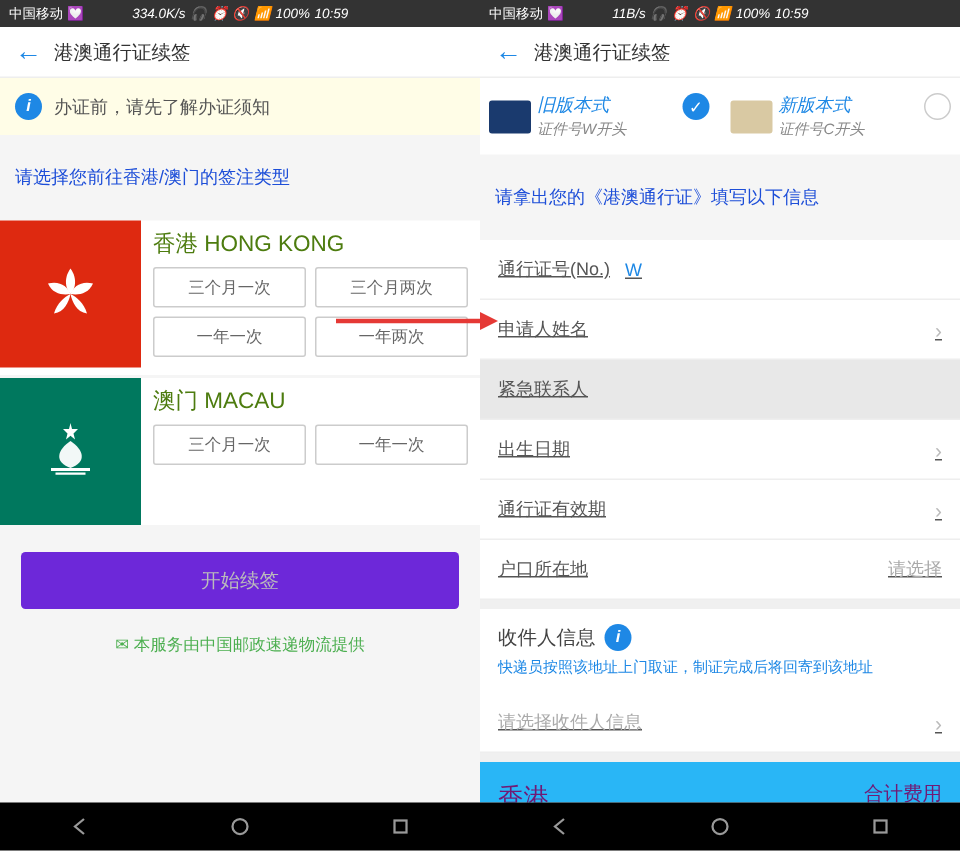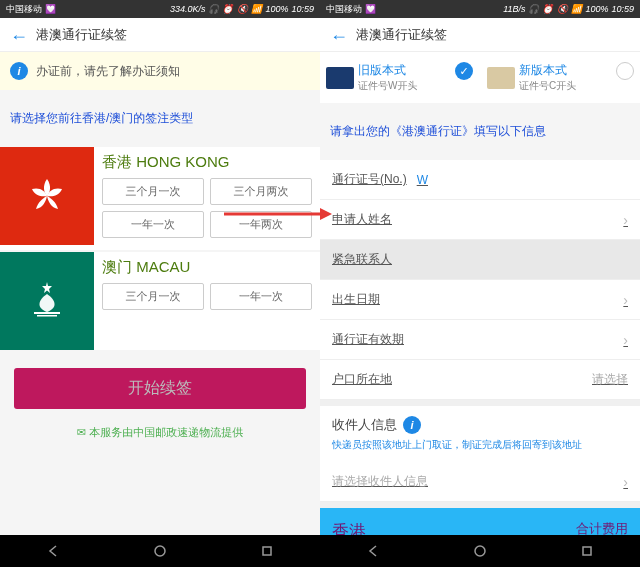--- a/index.html
+++ b/index.html
@@ -1,44 +1,44 @@
 <!DOCTYPE html>
 <html><head>
 <meta charset="utf-8">
 <style>
   * { margin: 0; padding: 0; box-sizing: border-box; font-family: "Microsoft YaHei", sans-serif; }
   body { width: 640px; height: 567px; display: flex; background: #fff; position: relative; }
   .phone { width: 320px; height: 567px; display: flex; flex-direction: column; background: #f5f5f5; position: relative; }
-  .status-bar { height: 18px; background: #333; color: #fff; font-size: 9px; display: flex; align-items: center; justify-content: space-between; padding: 0 6px; }
+  .status-bar { height: 18px; background: #333; color: #fff; font-size: 9px; display: flex; align-items: center; padding: 0 6px; gap: 32px; }
   .status-left { display: flex; align-items: center; gap: 3px; }
   .status-right { display: flex; align-items: center; gap: 3px; font-style: italic; }
   .header { height: 34px; background: #fff; display: flex; align-items: center; padding: 0 10px; border-bottom: 1px solid #eee; }
   .back-arrow { color: #1e88e5; font-size: 18px; margin-right: 8px; }
   .header-title { font-size: 13px; color: #333; }
   .content { flex: 1; overflow: hidden; }
   .notice { background: #fffde7; padding: 10px; display: flex; align-items: center; gap: 8px; font-size: 12px; color: #555; }
   .info-badge { width: 18px; height: 18px; border-radius: 50%; background: #1e88e5; color: #fff; display: flex; align-items: center; justify-content: center; font-size: 11px; font-weight: bold; font-style: italic; }
   .section-label { padding: 20px 10px; font-size: 12px; color: #1d4ed8; }
   .region { display: flex; background: #fff; margin-bottom: 2px; }
   .flag-hk { width: 94px; height: 98px; background: #de2910; display: flex; align-items: center; justify-content: center; }
   .flag-mo { width: 94px; height: 98px; background: #00785e; display: flex; align-items: center; justify-content: center; }
   .region-body { flex: 1; padding: 6px 8px; }
   .region-title { color: #4d7c0f; font-size: 15px; margin-bottom: 6px; }
   .opt-row { display: flex; gap: 6px; margin-bottom: 6px; }
   .opt-btn { flex: 1; padding: 5px 0; font-size: 11px; color: #666; background: #fff; border: 1px solid #ccc; border-radius: 2px; text-align: center; }
-  .start-btn { margin: 18px 14px 10px; padding: 10px; background: #be185d; color: #bbb; text-align: center; font-size: 16px; border-radius: 3px; font-family: Liberation Mono, monospace; }
+  .start-btn { margin: 18px 14px 10px; padding: 10px; background: #6d28d9; color: #bbb; text-align: center; font-size: 13px; border-radius: 3px; font-family: Liberation Mono, monospace; }
   .footer-note { text-align: center; font-size: 11px; color: #4caf50; padding: 6px; }
   .nav-bar { height: 32px; background: #000; display: flex; align-items: center; justify-content: space-around; color: #888; }
   .nav-icon { width: 14px; height: 14px; }
   
   .doc-select { background: #fff; display: flex; padding: 10px 6px; gap: 4px; }
   .doc-opt { flex: 1; display: flex; align-items: center; gap: 4px; }
   .doc-img { width: 28px; height: 22px; background: #1a3a6e; border-radius: 2px; }
   .doc-img.card { background: #d9c9a3; }
-  .doc-txt { display: flex; flex-direction: column; }
+  .doc-txt { display: flex; flex-direction: column; font-style: italic; }
   .doc-txt-main { color: #1e88e5; font-size: 12px; }
   .doc-txt-sub { font-size: 10px; color: #888; }
   .check { width: 18px; height: 18px; border-radius: 50%; background: #1e88e5; color: #fff; display: flex; align-items: center; justify-content: center; font-size: 11px; }
   .check.empty { background: #fff; border: 1px solid #ccc; color: transparent; }
   .form-row { background: #fff; padding: 11px 12px; border-bottom: 1px solid #eee; display: flex; align-items: center; justify-content: space-between; font-size: 12px; color: #555; text-decoration: underline; }
   .form-row.highlight { background: #e8e8e8; }
   .form-label { flex: 0 0 auto; }
   .form-val { color: #aaa; font-size: 12px; }
   .blue-val { color: #1e88e5; }
   .chev { color: #bbb; font-size: 14px; }

